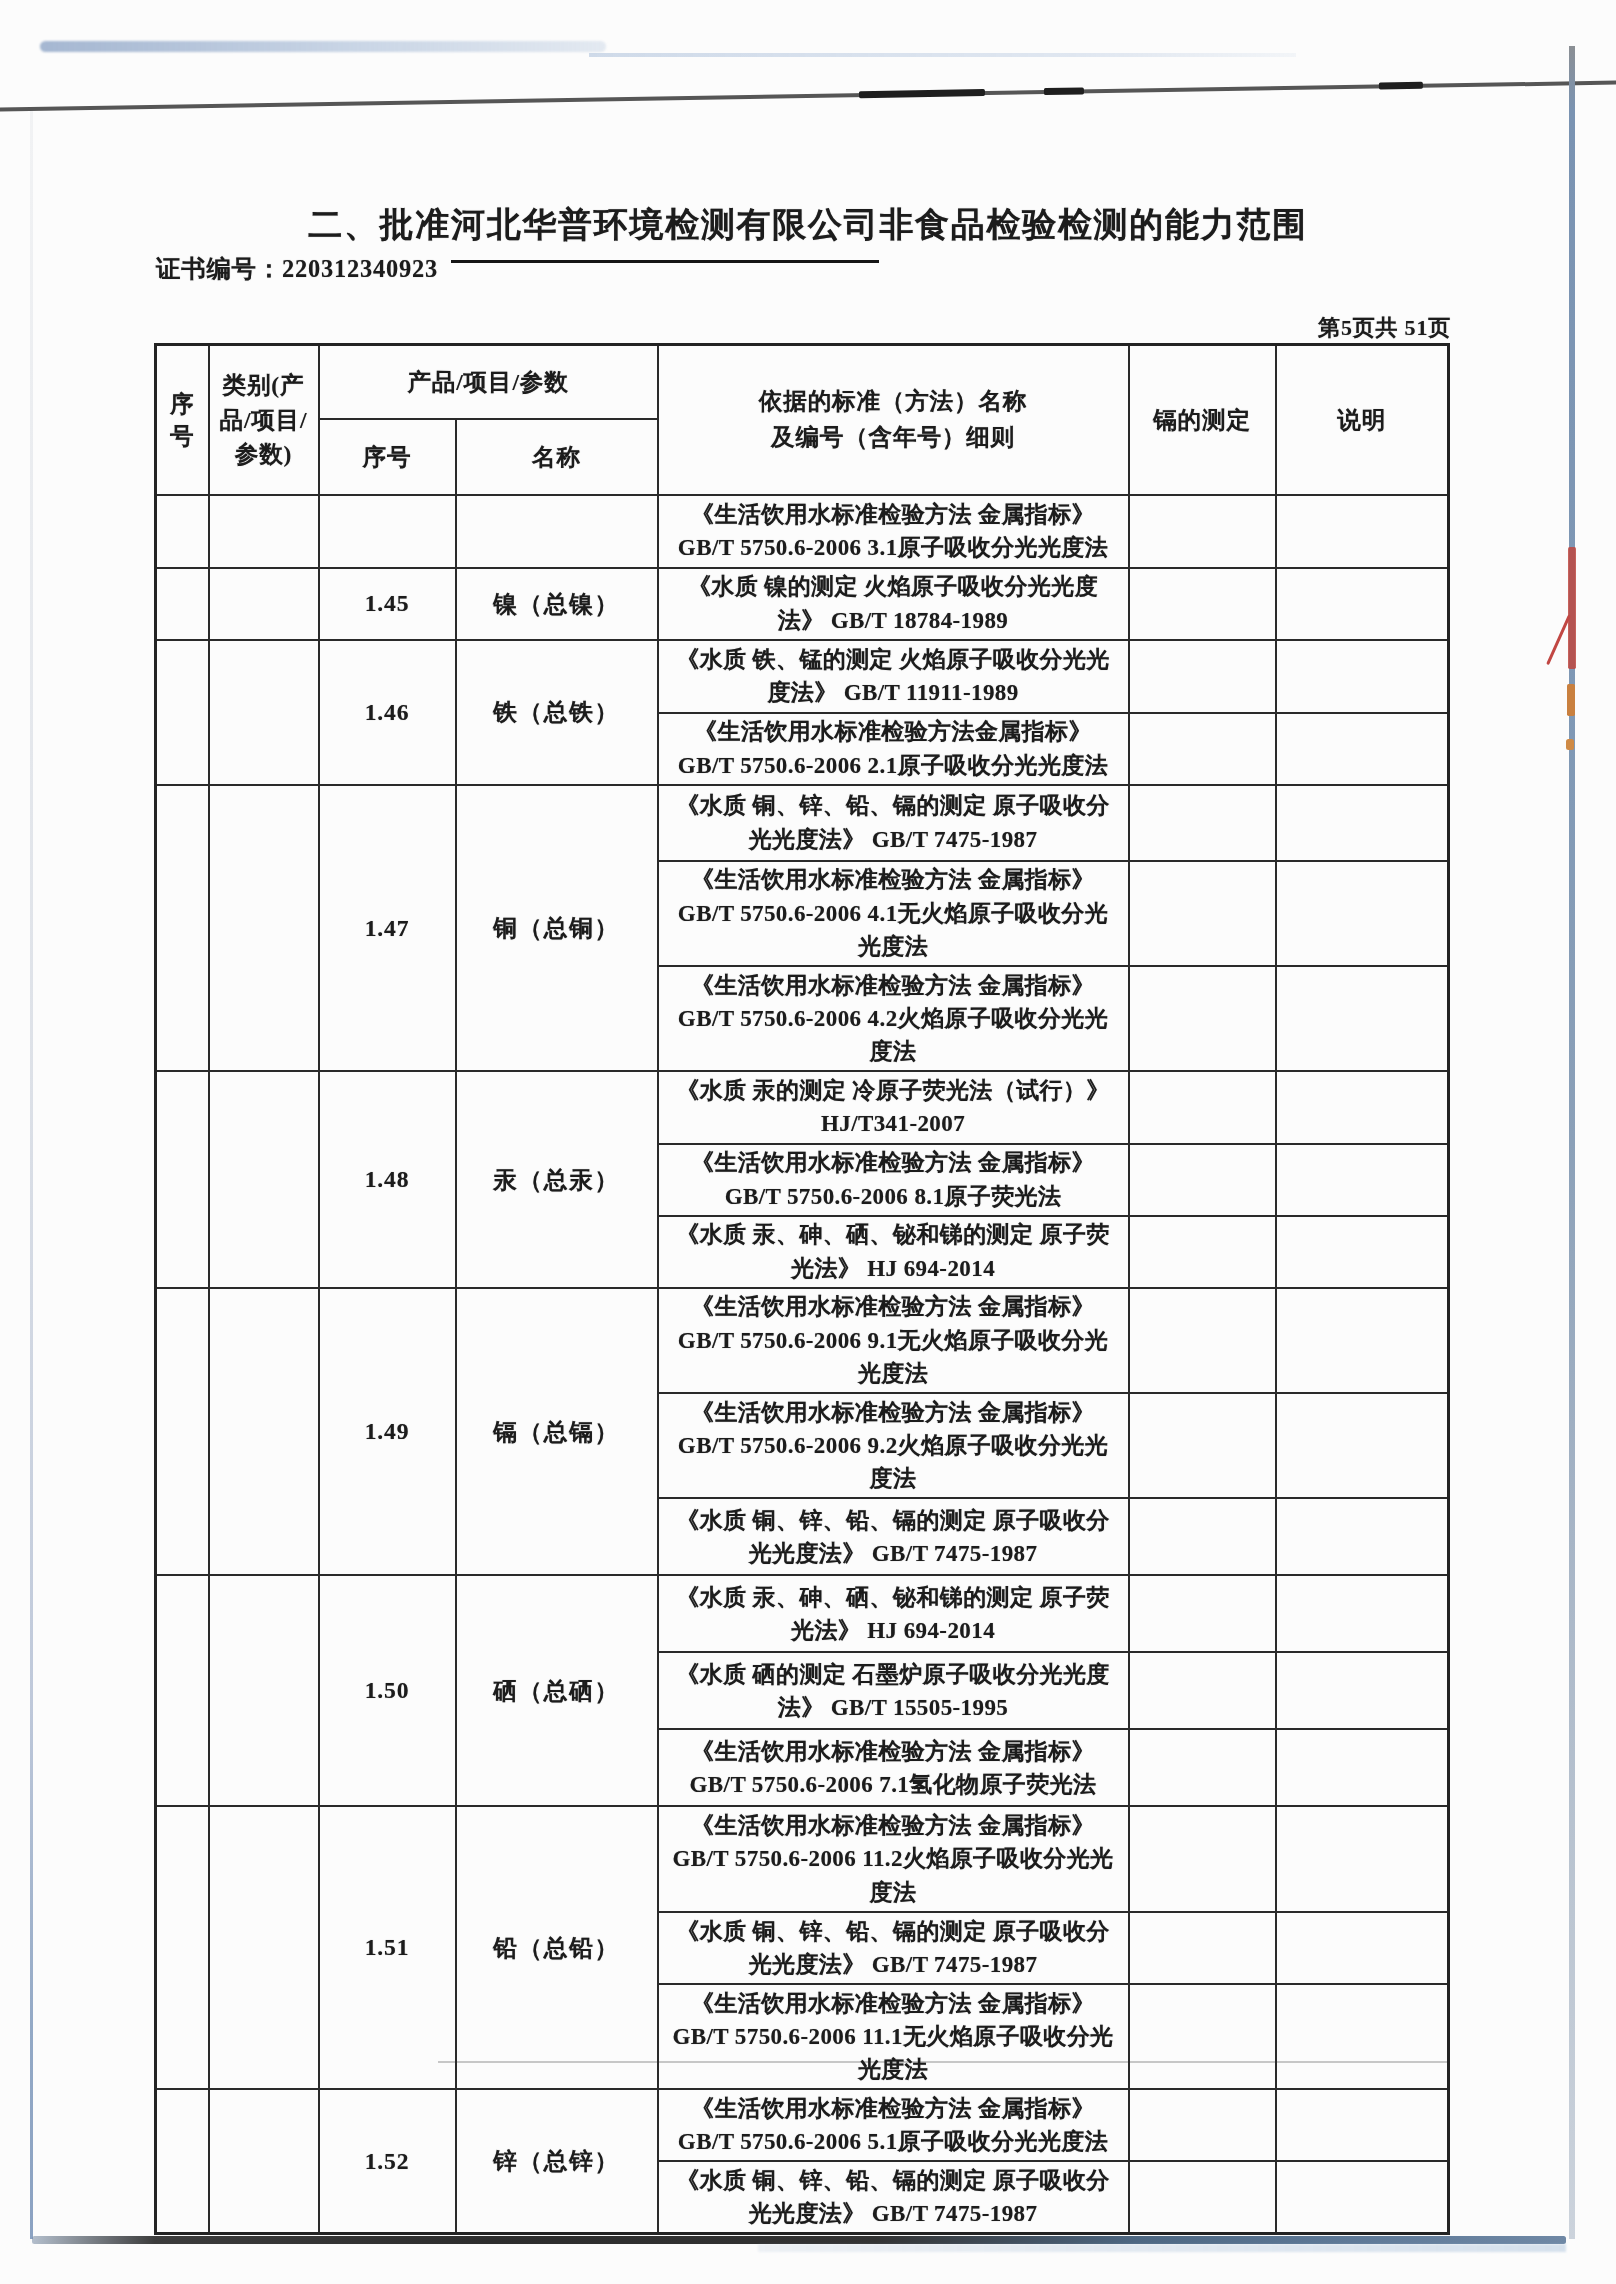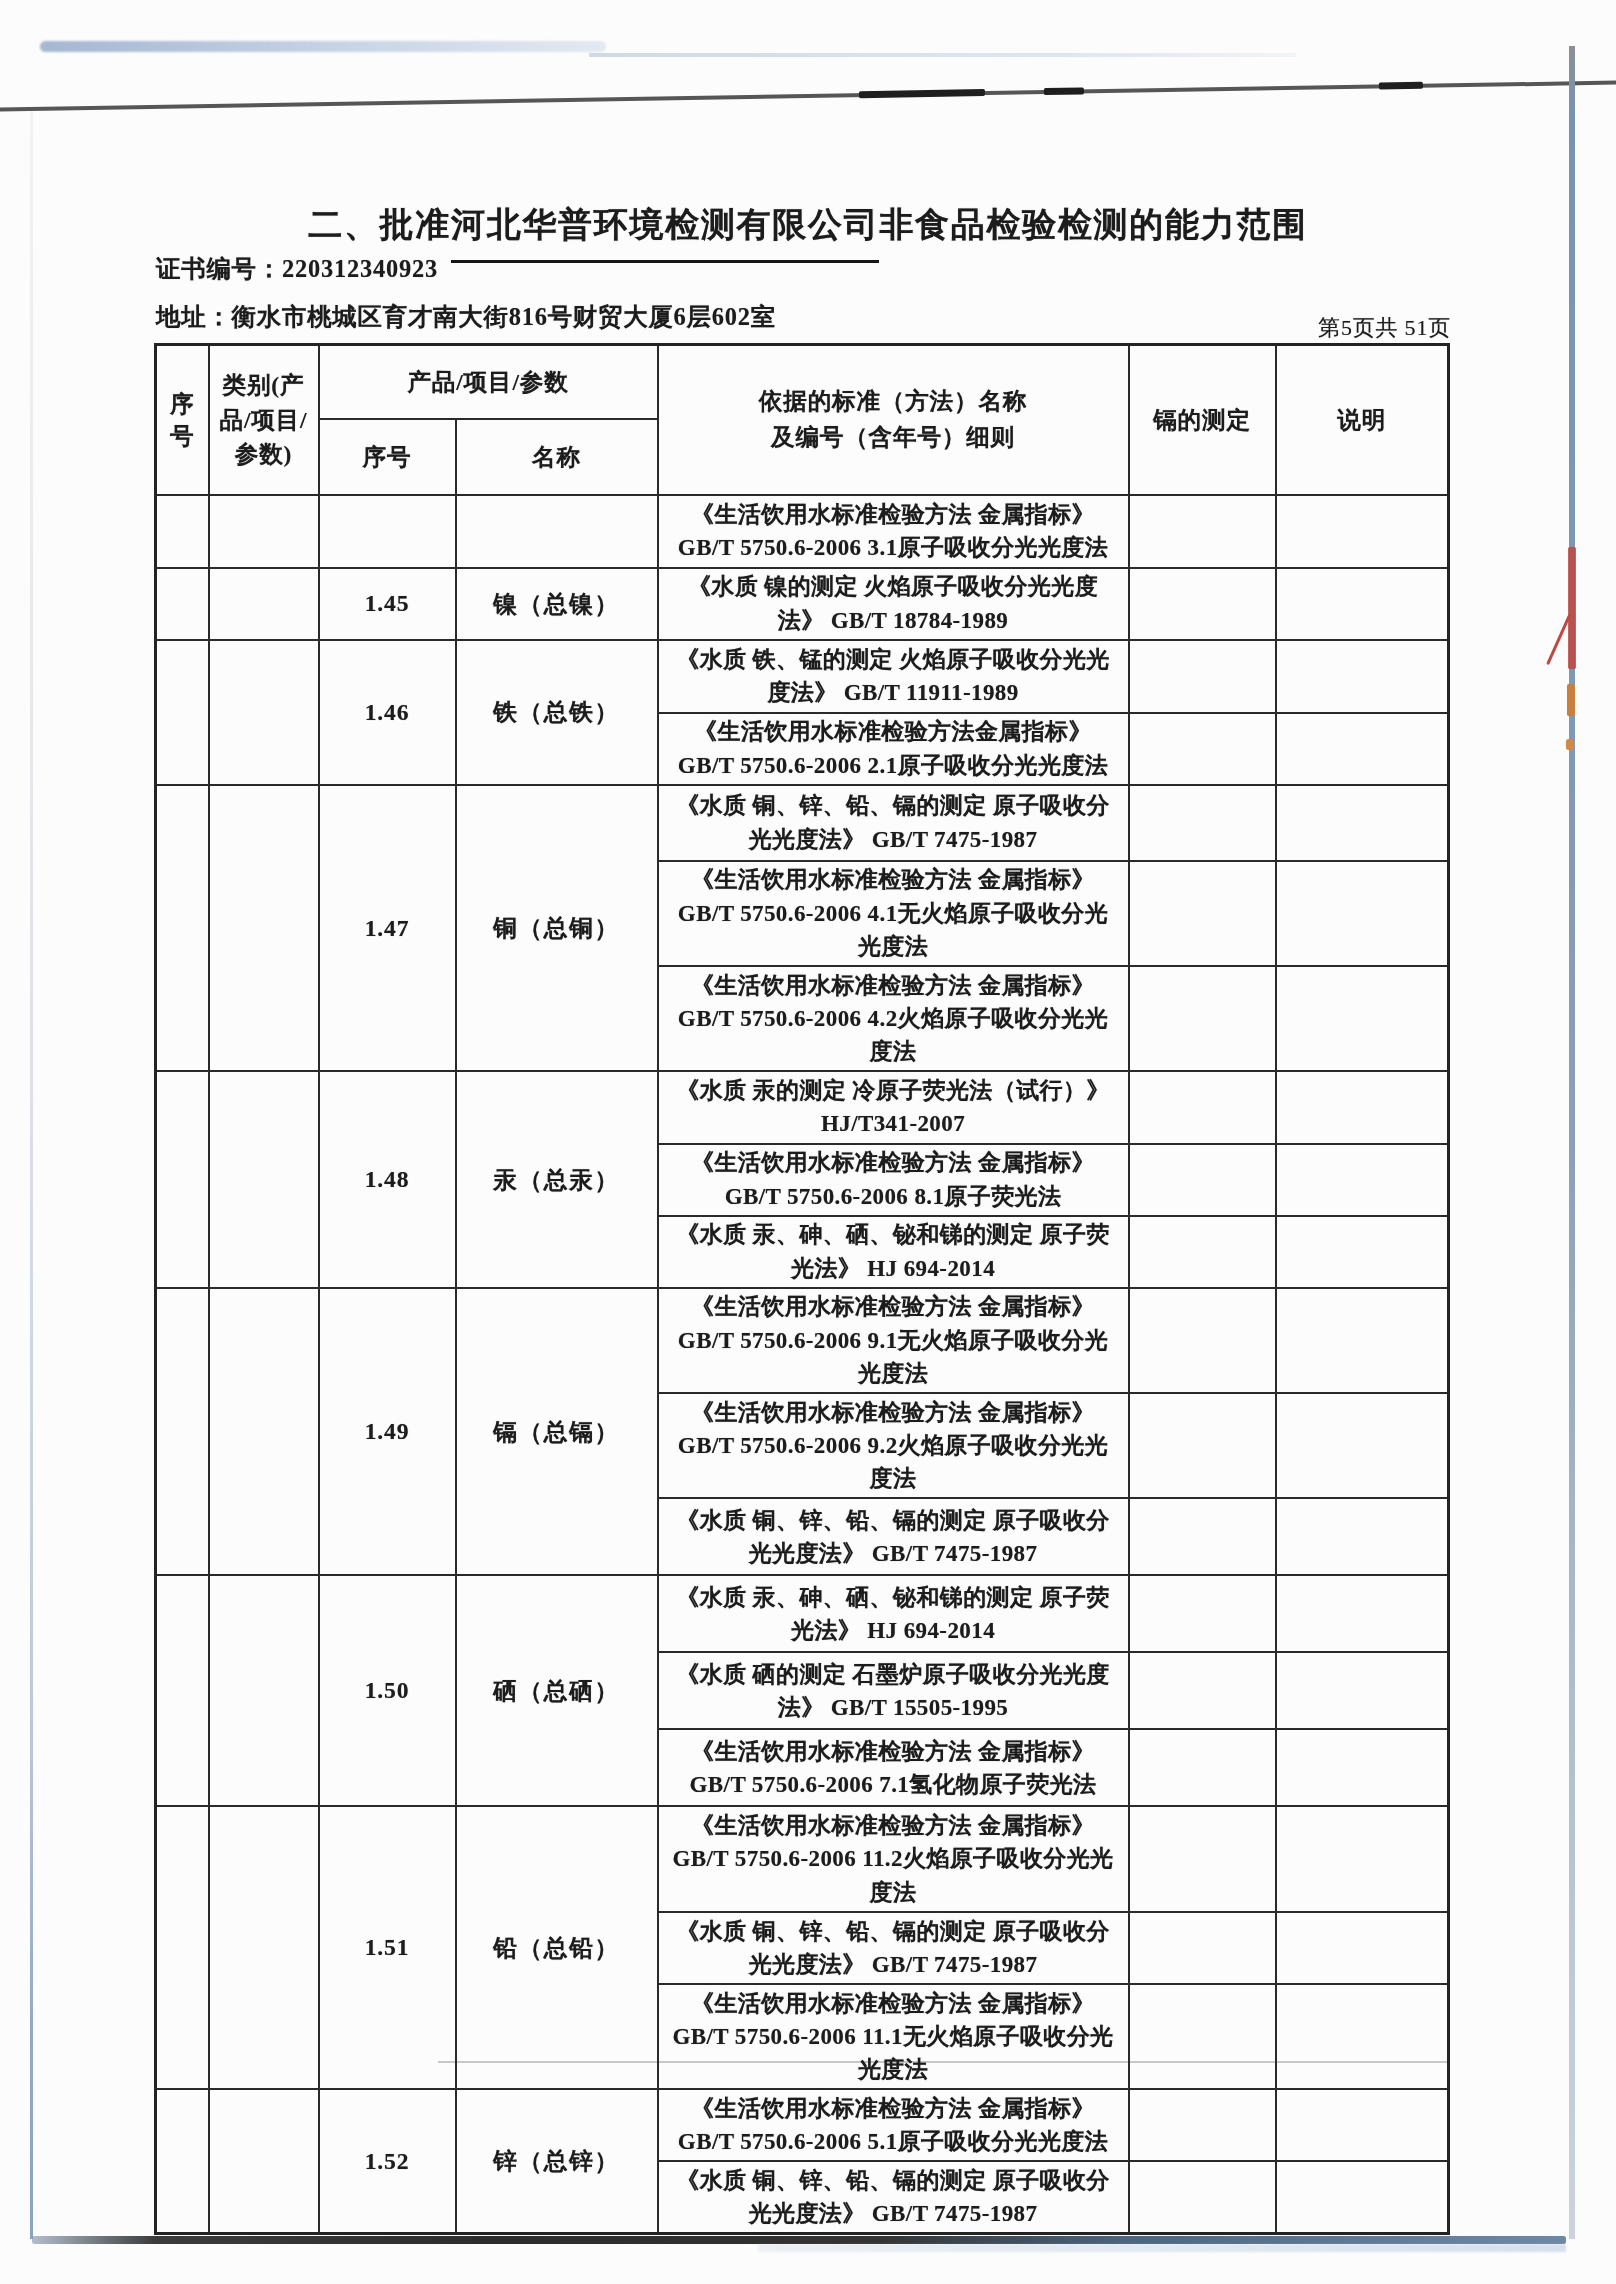--- a/index.html
+++ b/index.html
@@ -79,21 +79,21 @@
     text-shadow:0 0 0.8px rgba(25,25,25,.55);
   }
   .title .company{border-bottom:3.4px solid #161616;padding-bottom:17px;}
   .meta-line{
     position:absolute;left:156px;font-size:24.4px;font-weight:700;letter-spacing:0.8px;
     text-shadow:0 0 0.8px rgba(25,25,25,.5);
   }
   .cert-line{top:253px;}
   .addr-line{top:301px;}
   .page-indicator{
-    position:absolute;right:165px;top:313px;font-size:22px;font-weight:400;
+    position:absolute;right:165px;top:313px;font-size:22px;font-weight:700;
     letter-spacing:0.8px;text-shadow:0 0 0.8px rgba(25,25,25,.5);
   }
 
   
   table.cap{
     position:absolute;left:154px;top:343px;width:1294px;
     border-collapse:collapse;table-layout:fixed;
     border:3.4px solid #232323;
   }
   table.cap th, table.cap td{
@@ -133,21 +133,20 @@
   <div class="art right-orange-dot"></div>
   <div class="art left-edge-line"></div>
   <div class="art bottom-edge-line"></div>
   <div class="art bottom-glow"></div>
   <div class="art table-shadow-line"></div>
 
   <h1 class="title"><span>二、批准</span><span class="company">河北华普环境检测有限公司</span><span>非食品检验检测的能力范围</span></h1>
 
   <div class="meta-line cert-line"><span>证书编号：</span><span>220312340923</span></div>
 
-  <div class="meta-line addr-line"><span>地址：</span><span>衡水市桃城区育才南大街816号财贸大厦6层602室</span></div>
 
   <div class="page-indicator">第5页共 51页</div>
 
   <table class="cap">
     <colgroup>
       <col style="width:53px">
       <col style="width:110px">
       <col style="width:137px">
       <col style="width:202px">
       <col style="width:471px">

